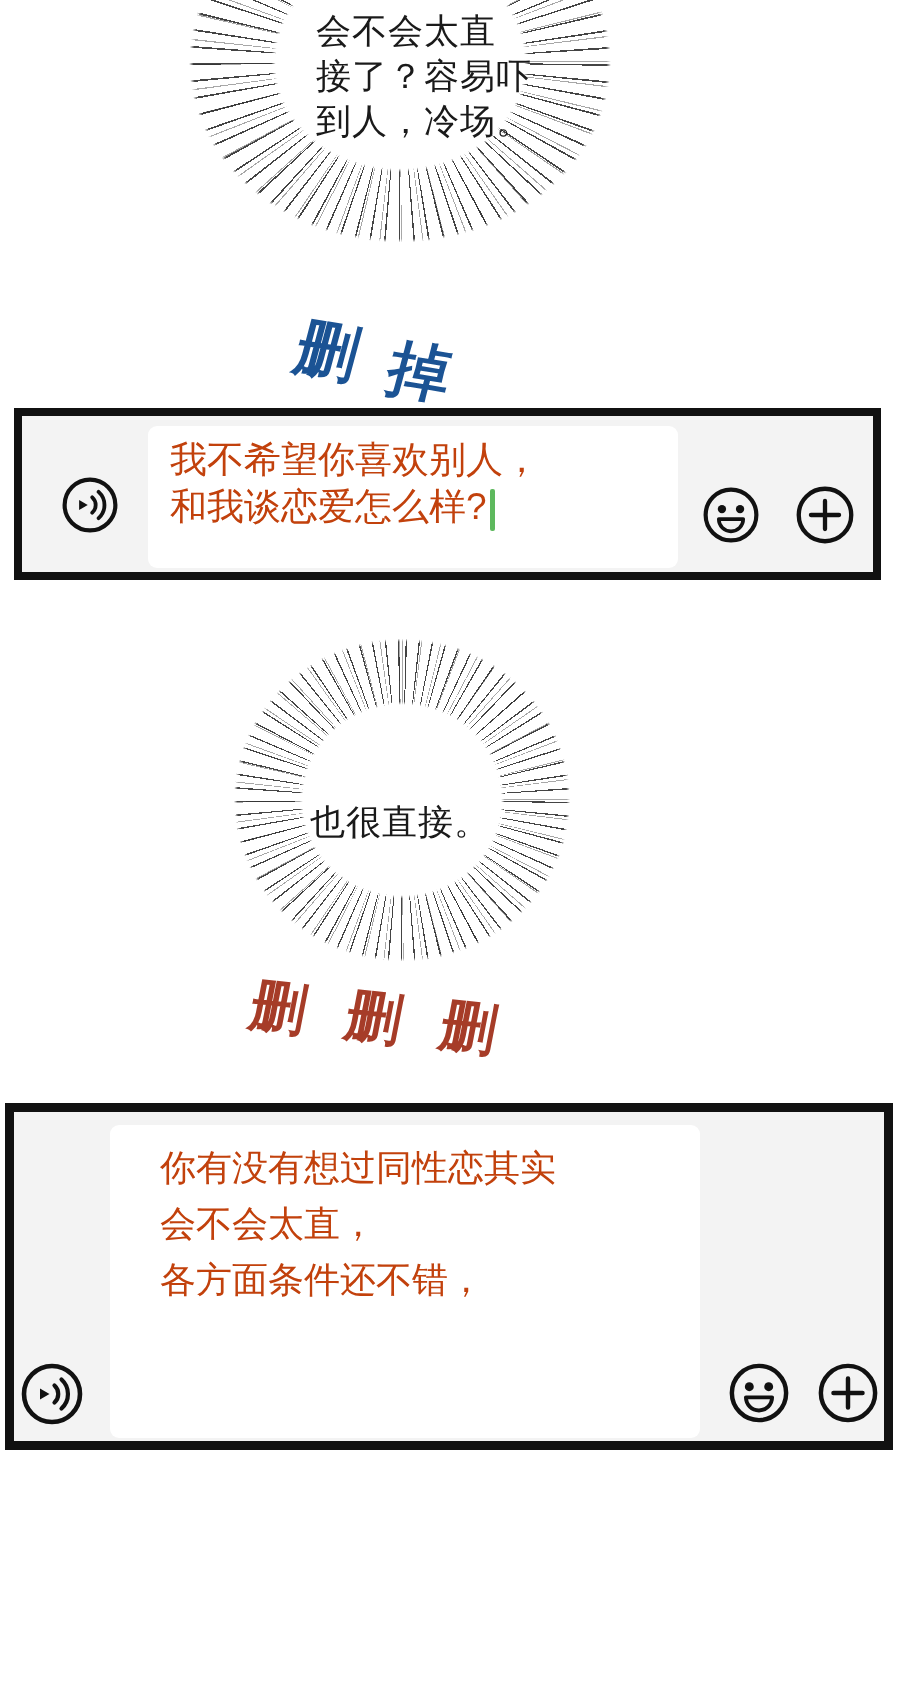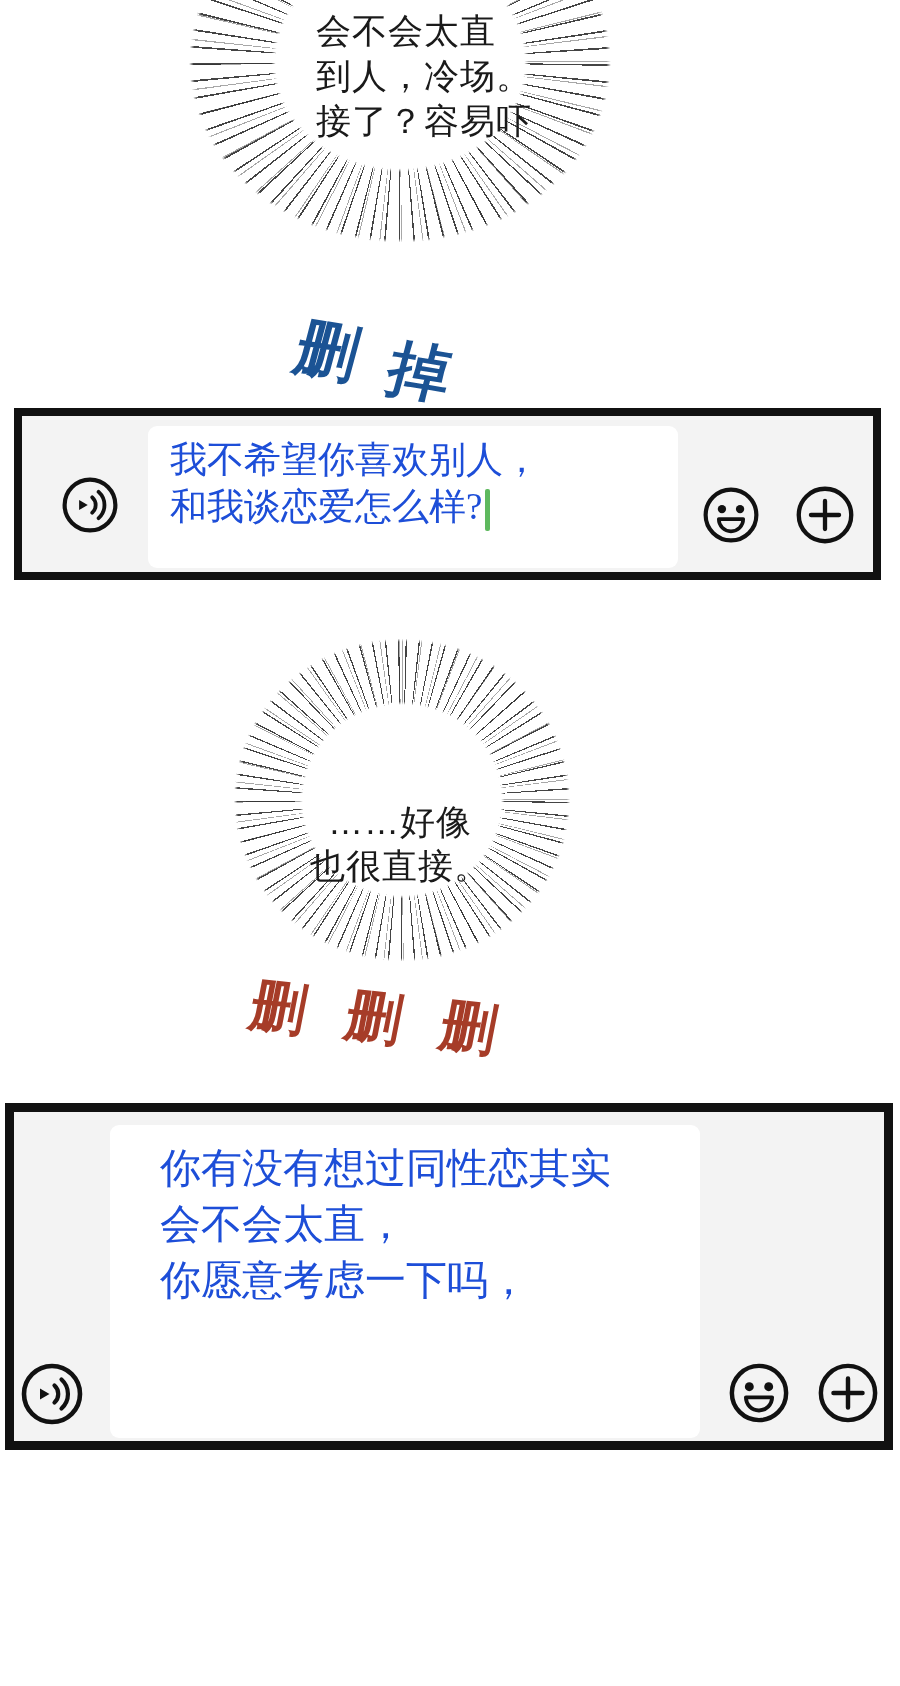--- a/index.html
+++ b/index.html
@@ -37,43 +37,43 @@
     position:absolute;box-sizing:border-box;background:#f3f3f3;
     border:8px solid #111111;z-index:3;
   }
   #chat-box-1{left:14px;top:408px;width:867px;height:172px;}
   #chat-box-2{left:5px;top:1103px;width:888px;height:347px;border-width:9px;}
   .input-field{
     position:absolute;background:#ffffff;border-radius:9px;
   }
   #input-1{left:126px;top:10px;width:530px;height:142px;}
   #input-2{left:96px;top:13px;width:590px;height:313px;}
-  .msg-text{position:absolute;z-index:4;color:#1d4ed8;font-family:Liberation Serif, serif;}
+  .msg-text{position:absolute;z-index:4;color:#c2410c;}
   #msg-1{left:148px;top:20px;font-size:37px;line-height:47px;}
-  #msg-2{left:146px;top:28px;font-size:41px;line-height:56px;}
+  #msg-2{left:146px;top:28px;font-size:36px;line-height:56px;}
   .msg-text .mline{display:block;white-space:nowrap;}
   .cursor{
     display:inline-block;width:5px;background:#5eb95e;border-radius:2px;
     vertical-align:text-bottom;margin-left:3px;
   }
   #cursor-1{height:42px;margin-bottom:-4px;}
   #cursor-2{height:46px;margin-bottom:-5px;}
   .icon-btn{position:absolute;cursor:pointer;}
   .icon-btn svg{display:block;}
 </style>
 </head>
 <body>
 
 <div class="page">
 
   <div class="burst" id="burst-top"></div>
   <div class="burst-text" id="thought-top-text">
     <span class="tline">会不会太直</span>
+    <span class="tline">接了？容易吓</span>
     <span class="tline">到人，冷场。</span>
-    <span class="tline">接了？容易吓</span>
   </div>
 
   <div class="scribble" id="delete-blue">
     <span class="ch">删</span>
     <span class="ch">掉</span>
   </div>
 
   <div class="chat-panel" id="chat-box-1">
     <div class="icon-btn" style="left:39px;top:60px;">
       <svg width="58" height="58" viewBox="0 0 64 64">
@@ -99,21 +99,20 @@
     <div class="icon-btn" style="left:773px;top:69px;">
       <svg width="60" height="60" viewBox="0 0 64 64">
         <circle cx="32" cy="32" r="28" fill="none" stroke="#111" stroke-width="4.6"></circle>
         <path d="M32 17 V47 M17 32 H47" fill="none" stroke="#111" stroke-width="4.6" stroke-linecap="round"></path>
       </svg>
     </div>
   </div>
 
   <div class="burst" id="burst-mid"></div>
   <div class="burst-text" id="thought-mid-text">
-    <span class="tline">……好像</span>
     <span class="tline">也很直接。</span>
   </div>
 
   <div class="scribble" id="delete-red">
     <span class="ch">删</span>
     <span class="ch">删</span>
     <span class="ch">删</span>
   </div>
 
   <div class="chat-panel" id="chat-box-2">
@@ -122,21 +121,21 @@
         <circle cx="32" cy="32" r="28" fill="none" stroke="#111" stroke-width="4.6"></circle>
         <path d="M20 26.5 L29.5 32 L20 37.5 Z" fill="#111"></path>
         <path d="M34.5 23.5 a11.5 11.5 0 0 1 0 17" fill="none" stroke="#111" stroke-width="4.2" stroke-linecap="round"></path>
         <path d="M41.5 17.5 a19.5 19.5 0 0 1 0 29" fill="none" stroke="#111" stroke-width="4.2" stroke-linecap="round"></path>
       </svg>
     </div>
     <div class="input-field" id="input-2"></div>
     <div class="msg-text" id="msg-2">
       <span class="mline">你有没有想过同性恋其实</span>
       <span class="mline">会不会太直，</span>
-      <span class="mline">你愿意考虑一下吗，</span>
+      <span class="mline">各方面条件还不错，</span>
     </div>
     <div class="icon-btn" style="left:714px;top:250px;">
       <svg width="62" height="62" viewBox="0 0 64 64">
         <circle cx="32" cy="32" r="28" fill="none" stroke="#111" stroke-width="4.6"></circle>
         <circle cx="22" cy="25.5" r="4.6" fill="#111"></circle>
         <circle cx="42" cy="25.5" r="4.6" fill="#111"></circle>
         <path d="M18.5 36.5 a13.5 13.5 0 0 0 27 0 z" fill="none" stroke="#111" stroke-width="4" stroke-linejoin="round"></path>
       </svg>
     </div>
     <div class="icon-btn" style="left:803px;top:250px;">

